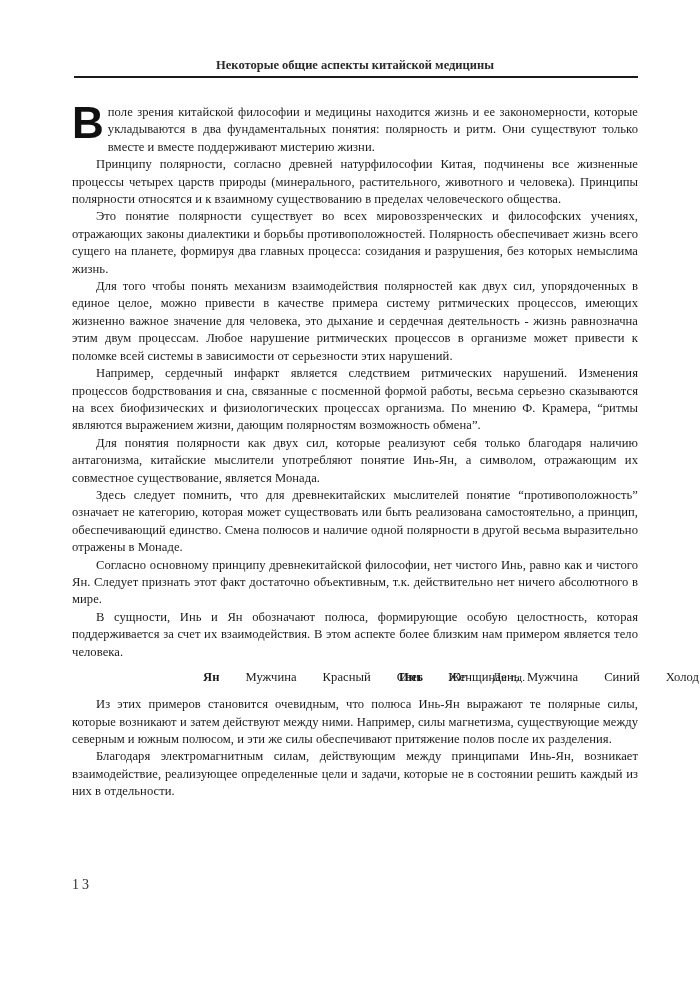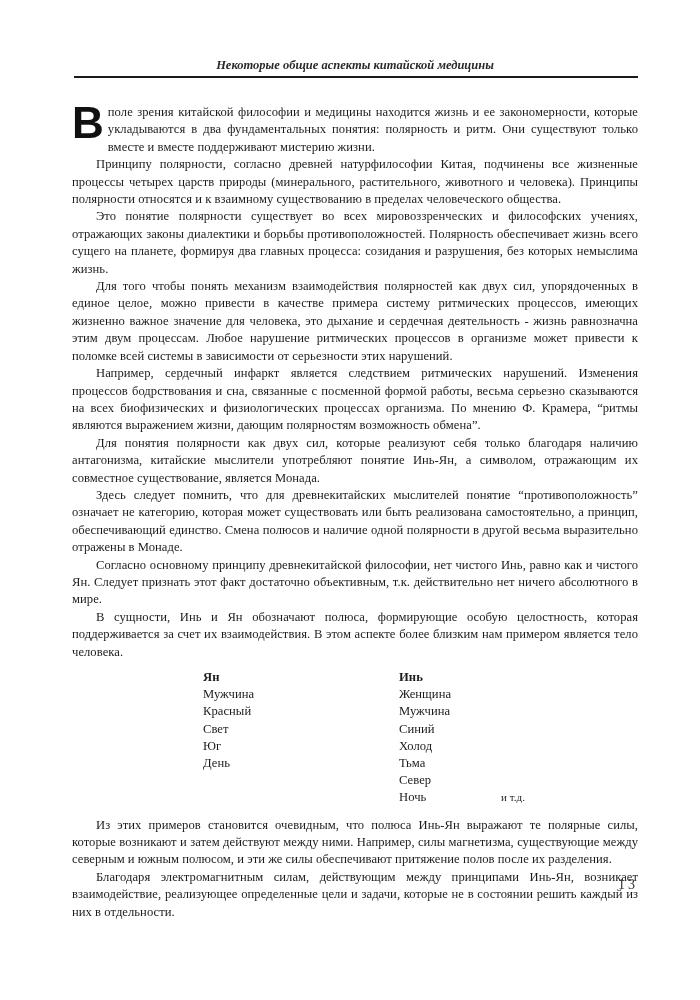--- a/index.html
+++ b/index.html
@@ -4,47 +4,47 @@
 <style>
   html, body { margin: 0; padding: 0; }
   body {
     width: 700px; height: 1000px; background: #ffffff;
     font-family: "Liberation Serif", "DejaVu Serif", serif;
     color: #1c1c1c; position: relative; overflow: hidden;
   }
   .page { position: absolute; left: 72px; top: 0; width: 566px; }
   .running-head {
     position: absolute; top: 58px; left: 0; width: 566px; text-align: center;
-    font-style: italic; font-weight: bold; font-size: 12.5px; color: #2a2a2a;
+    font-weight: bold; font-size: 12.5px; color: #2a2a2a;
   }
   .rule {
     position: absolute; top: 76px; left: 2px; width: 564px; height: 2px; background: #1a1a1a;
   }
   .body {
     position: absolute; top: 104px; left: 0; width: 566px;
     font-size: 12.6px; line-height: 17.4px; text-align: justify;
     letter-spacing: 0.05px;
   }
   .body p { margin: 0; text-indent: 24px; }
   .body p.first { text-indent: 0; }
   .dropcap {
     float: left; font-family: "Liberation Sans", "DejaVu Sans", sans-serif;
     font-weight: bold; font-size: 44px; line-height: 34px; height: 34px;
     margin: 2px 4px 0 0; color: #111;
   }
   .pairs {
     margin: 8px 0 10px 0; display: flex; font-size: 12.6px; line-height: 17.2px;
   }
-  .col { display: flex; flex-direction: column; }
+  .col { display: flex; flex-direction: row; gap: 26px; }
   .col-yang { margin-left: 131px; width: 168px; }
   .col-yin { width: 90px; margin-left: 28px; }
   .col .hdr { font-weight: bold; }
   .etc { align-self: flex-end; margin-left: 12px; font-size: 11px; line-height: 17.2px; }
   .page-number {
-    position: absolute; top: 877px; left: 0; width: 566px; text-align: right;
+    position: absolute; top: 877px; left: 0; width: 566px; text-align: left;
     font-size: 14px; letter-spacing: 3px; color: #333;
   }
 </style>
 </head>
 <body>
 
 <div class="page">
   <div class="running-head">Некоторые общие аспекты китайской медицины</div>
   <div class="rule"></div>
 

